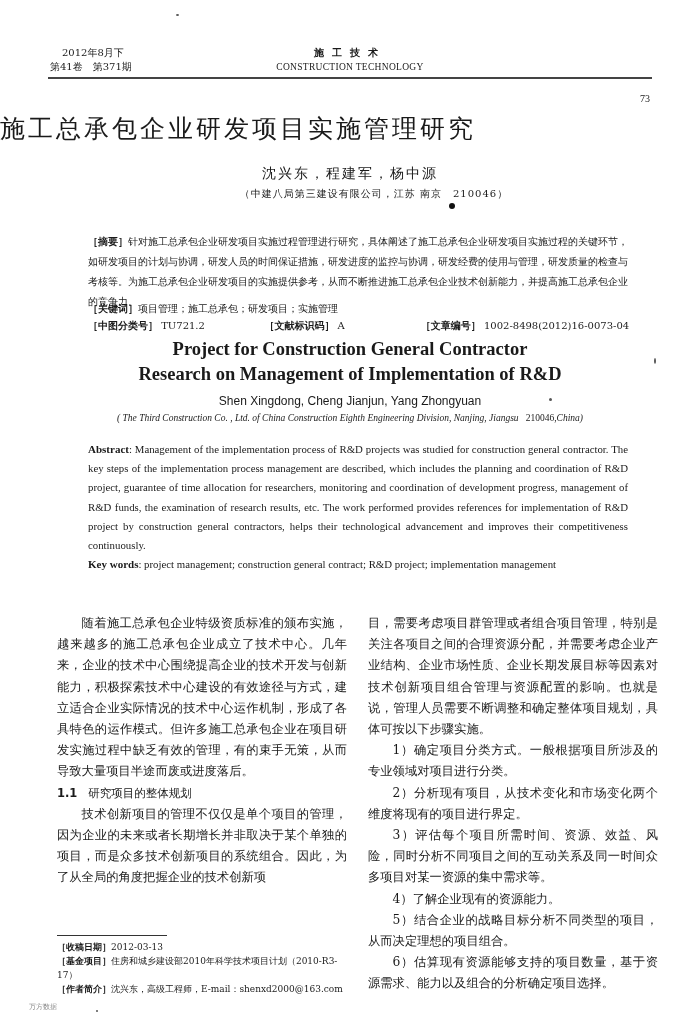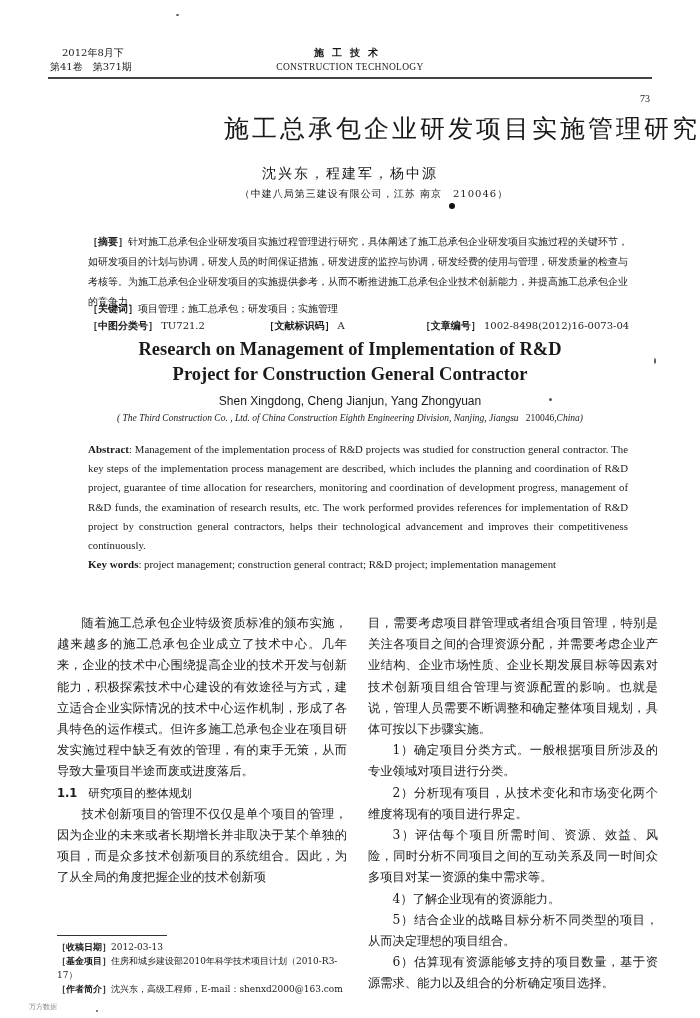--- a/index.html
+++ b/index.html
@@ -7,21 +7,21 @@
          font-family: "DejaVu Serif", "Liberation Serif", serif; color: #1a1a1a; }
   .abs { position: absolute; }
   .hdr-left { left: 50px; top: 46px; font-size: 10px; line-height: 14px; }
   .hdr-left div { white-space: nowrap; }
   .hdr-left .line1 { padding-left: 12px; }
   .hdr-center { left: 250px; width: 200px; top: 46px; text-align: center; font-size: 10px; line-height: 14px; }
   .hdr-center .cn { letter-spacing: 8px; font-weight: bold; }
   .hdr-center .en { font-family: "Liberation Serif", serif; font-size: 9.5px; letter-spacing: 0.3px; }
   .hdr-page { right: 50px; top: 61px; font-size: 10px; font-family: "Liberation Serif", serif; margin-top: 32px; }
   .hdr-rule { left: 48px; right: 48px; top: 77px; height: 2px; background: #444; }
-  .title-cn { left: 0; width: 700px; top: 112px; text-align: right; font-size: 25px; letter-spacing: 3px; font-family: Liberation Serif, serif; }
+  .title-cn { left: 0; width: 700px; top: 112px; text-align: left; font-size: 25px; letter-spacing: 3px; font-family: Liberation Serif, serif; }
   .authors-cn { left: 0; width: 700px; top: 165px; text-align: center; font-size: 14px; letter-spacing: 2px; }
   .affil-cn { left: 0; width: 700px; top: 187px; text-align: center; font-size: 10px; letter-spacing: 1px; padding-left: 24px; }
   .dot { width: 6px; height: 6px; border-radius: 50%; background: #111; }
   .abstract-cn { left: 88px; width: 540px; top: 232px; font-size: 10px; line-height: 20px; text-align: justify; }
   .abstract-cn .lbl { font-weight: bold; }
   .meta-row { left: 88px; width: 560px; font-size: 10px; line-height: 17px; white-space: nowrap; }
   .meta-row span.lbl { font-weight: bold; }
   .title-en { left: 0; width: 700px; top: 337px; text-align: center; font-family: "Liberation Serif", serif; font-weight: bold; font-size: 18.5px; line-height: 25px; }
   .authors-en { left: 0; width: 700px; top: 394px; text-align: center; font-family: "Liberation Sans", sans-serif; font-size: 12px; }
   .affil-en { left: 0; width: 700px; top: 413px; text-align: center; font-family: "Liberation Serif", serif; font-style: italic; font-size: 9.5px; }
@@ -72,22 +72,22 @@
 <div class="abs meta-row" style="top:317px;">
   <span class="lbl">［中图分类号］</span>
   <span style="display:inline-block;width:100px;">TU721.2</span>
   <span class="lbl">［文献标识码］</span>
   <span style="display:inline-block;width:80px;">A</span>
   <span class="lbl">［文章编号］</span>
   <span>1002-8498(2012)16-0073-04</span>
 </div>
 
 <div class="abs title-en">
+  <div>Project for Construction General Contractor</div>
   <div>Research on Management of Implementation of R&amp;D</div>
-  <div>Project for Construction General Contractor</div>
 </div>
 <div class="abs speck" style="left:654px;top:358px;width:2px;height:6px;"></div>
 <div class="abs authors-en">Shen Xingdong, Cheng Jianjun, Yang Zhongyuan</div>
 <div class="abs speck" style="left:549px;top:398px;width:3px;height:3px;"></div>
 <div class="abs affil-en">
   <span>( The Third Construction Co. , Ltd.  of China Construction Eighth Engineering Division, Nanjing, Jiangsu</span>&nbsp;&nbsp;&nbsp;<span class="up">210046,</span><span>China)</span>
 </div>
 
 <div class="abs abstract-en">
   <span class="lbl">Abstract</span><span>: Management of the implementation process of R&amp;D projects was studied for construction general contractor. The key steps of the implementation process management are described, which includes the planning and coordination of R&amp;D project, guarantee of time allocation for researchers, monitoring and coordination of development progress, management of R&amp;D funds, the examination of research results, etc. The work performed provides references for implementation of R&amp;D project by construction general contractors, helps their technological advancement and improves their competitiveness continuously.</span><br>

